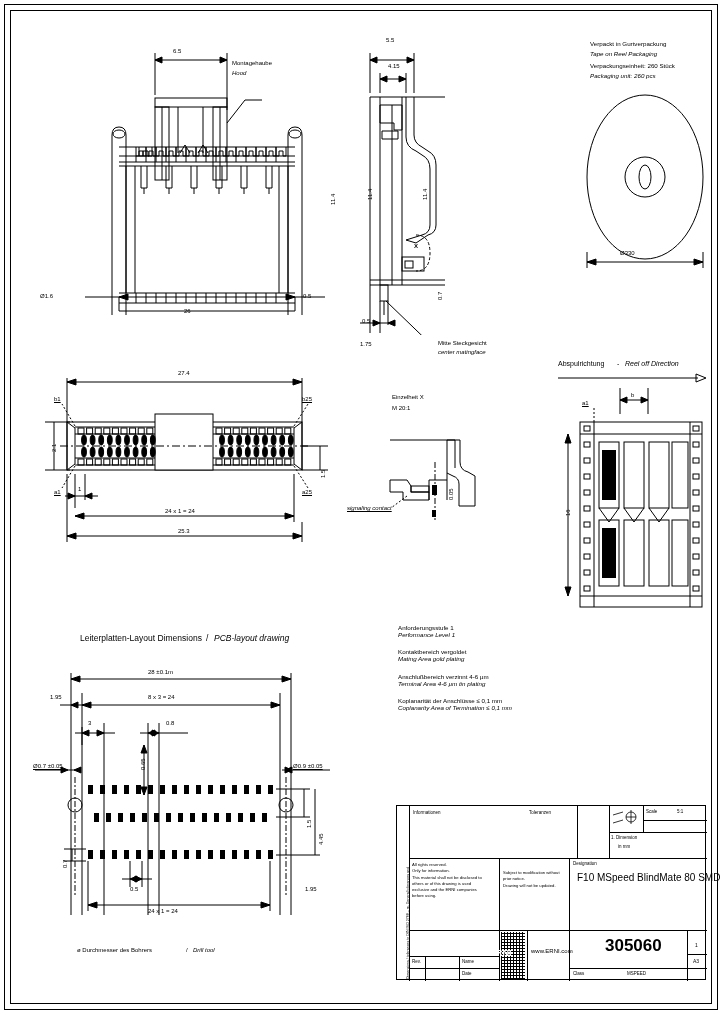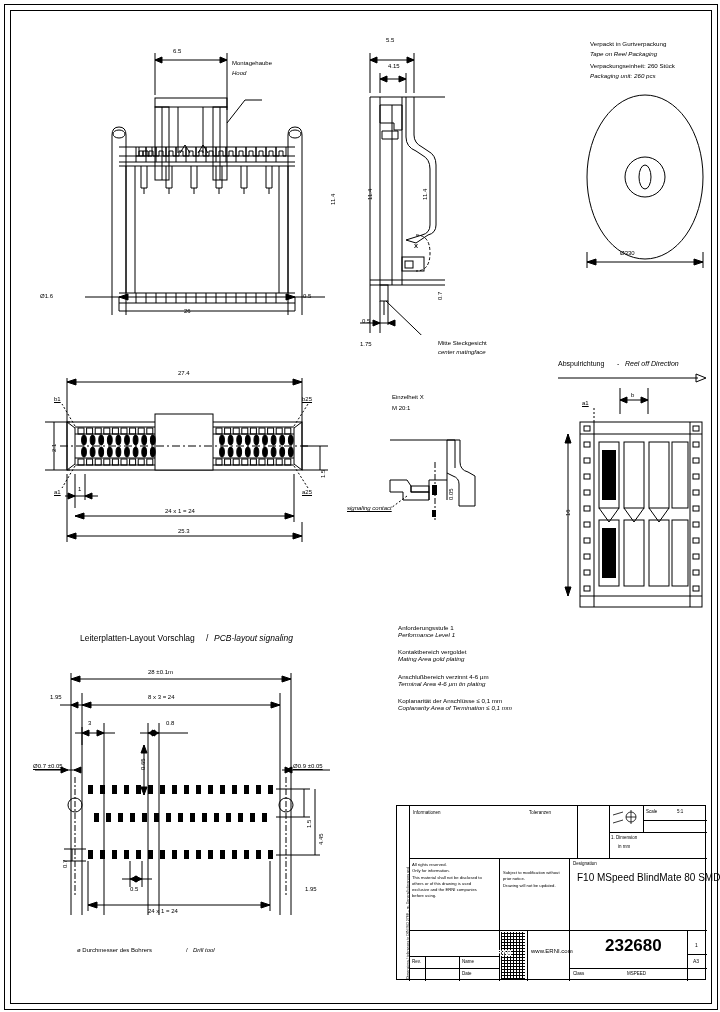--- a/index.html
+++ b/index.html
@@ -524,23 +524,23 @@
       <div class="txt de" style="position:relative;font-size:6.2px;">Anschlußbereich verzinnt 4-6 µm</div>
       <div class="txt en" style="position:relative;font-size:6.2px;">Terminal Area 4-6 µm tin plating</div>
     </div>
     <div>
       <div class="txt de" style="position:relative;font-size:6.2px;">Koplanarität der Anschlüsse ≤ 0,1 mm</div>
       <div class="txt en" style="position:relative;font-size:6.2px;">Coplanarity Area of Termination ≤ 0,1 mm</div>
     </div>
   </div>
 
   <div>
-    <div class="txt de" style="left:80px;top:634px;font-size:8.5px;">Leiterplatten-Layout Vorschlag</div>
+    <div class="txt de" style="left:80px;top:634px;font-size:8.5px;">Leiterplatten-Layout Dimensions</div>
     <div class="txt de" style="left:206px;top:634px;font-size:8.5px;">/</div>
-    <div class="txt en" style="left:214px;top:634px;font-size:8.5px;">PCB-layout signaling</div>
+    <div class="txt en" style="left:214px;top:634px;font-size:8.5px;">PCB-layout drawing</div>
 
     <svg width="330" height="260" style="position:absolute;left:20px;top:665px;">
       <g stroke="#000" fill="#000" stroke-width="1">
 
         <line x1="51" y1="8" x2="51" y2="250"></line>
         <line x1="271" y1="8" x2="271" y2="250"></line>
         <line x1="51" y1="14" x2="271" y2="14"></line>
         <polygon points="51,14 60,11 60,17"></polygon>
         <polygon points="271,14 262,11 262,17"></polygon>
 
@@ -740,21 +740,21 @@
     <div class="ln h" style="left:12px;top:162px;width:90px;"></div>
     <div class="ln v" style="left:28px;top:150px;height:25px;"></div>
     <div class="ln v" style="left:62px;top:150px;height:25px;"></div>
     <div class="ln h" style="left:172px;top:162px;width:138px;"></div>
     <div class="ln v" style="left:290px;top:124px;height:51px;"></div>
     <div class="ln h" style="left:290px;top:148px;width:20px;"></div>
 
     <div class="hatch" style="left:104px;top:126px;width:24px;height:47px;"></div>
     <div class="tb-val" style="left:93px;top:142px;font-size:9px;font-weight:bold;color:#fff;">ERNI</div>
     <div class="tb-val" style="left:134px;top:142px;font-size:6px;">www.ERNI.com</div>
-    <div class="tb-val" style="left:208px;top:130px;font-size:17px;font-weight:bold;">232680</div>
+    <div class="tb-val" style="left:208px;top:130px;font-size:17px;font-weight:bold;">305060</div>
     <div class="tb-lbl" style="left:298px;top:136px;font-size:5px;">1</div>
     <div class="tb-lbl" style="left:296px;top:152px;font-size:5px;">A3</div>
 
     <div class="tb-lbl" style="left:15px;top:153px;">Rev.</div>
     <div class="tb-lbl" style="left:65px;top:153px;">Name</div>
     <div class="tb-lbl" style="left:65px;top:165px;">Date</div>
     <div class="tb-lbl" style="left:176px;top:165px;">Class</div>
     <div class="tb-lbl" style="left:230px;top:165px;">MSPEED</div>
   </div>
 

